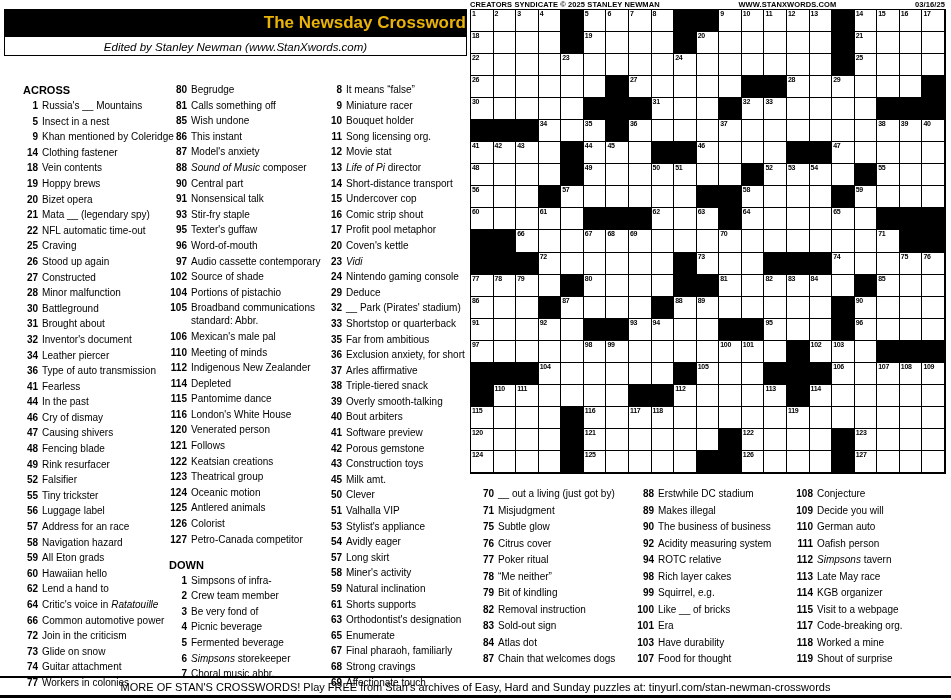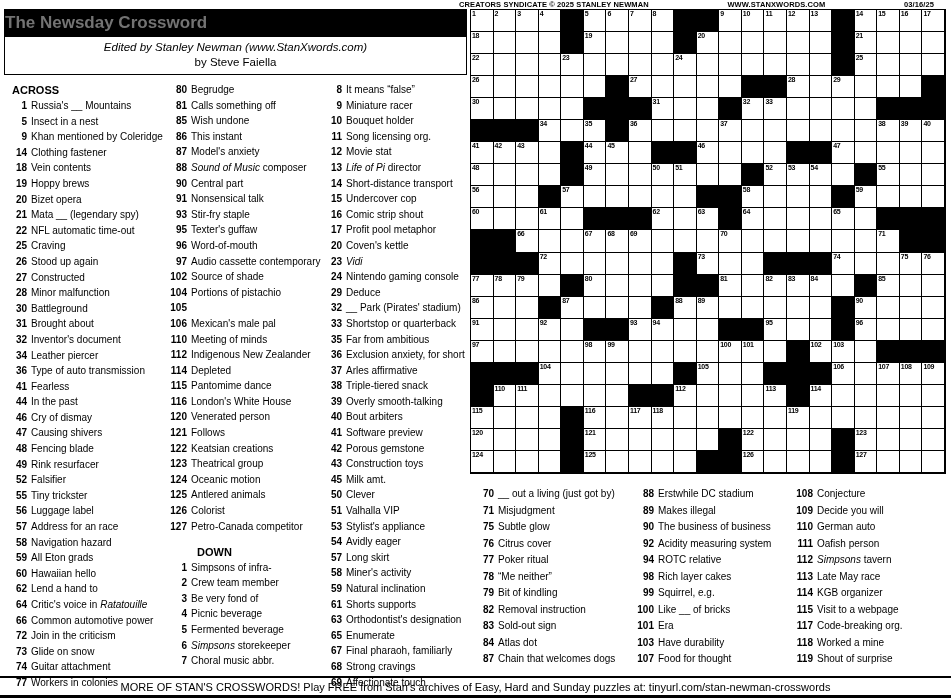--- a/index.html
+++ b/index.html
@@ -1,65 +1,64 @@
 <!DOCTYPE html>
 <html><head>
 <meta charset="utf-8">
 <style>
   html,body{margin:0;padding:0;background:#fff;}
   .page{position:relative;width:951px;height:700px;background:#fff;font-family:"Liberation Sans",sans-serif;color:#000;overflow:hidden;}
 
   
   .header-box{position:absolute;left:4px;top:9px;width:461px;border:1.5px solid #000;background:#fff;}
-  .title-bar{background:#000;color:#737373;text-align:left;font-size:17px;font-weight:bold;padding:3px 0 4px;}
+  .title-bar{background:#000;color:#eab308;text-align:right;font-size:17px;font-weight:bold;padding:3px 0 4px;}
   .hline{text-align:center;font-size:11.5px;line-height:15px;}
   .hline.first{margin-top:3px;font-style:italic;}
   .hline.bold{font-weight:bold;}
   .hline.last{margin-bottom:4px;}
 
   
-  .masthead{position:absolute;left:459px;top:0px;width:475px;display:flex;justify-content:space-between;font-size:7.5px;font-weight:bold;letter-spacing:.1px;}
+  .masthead{position:absolute;left:470px;top:0px;width:475px;display:flex;justify-content:space-between;font-size:7.5px;font-weight:bold;letter-spacing:.1px;}
 
   
   .grid{position:absolute;left:470px;top:9px;width:476px;height:465px;border:1.5px solid #000;box-sizing:border-box;display:grid;grid-template-columns:repeat(21,1fr);grid-template-rows:repeat(21,1fr);background:#fff;}
   .gcell{position:relative;border-right:1px solid #000;border-bottom:1px solid #000;box-sizing:border-box;background:#fff;}
   .gcell.black{background:#000;}
   .gnum{position:absolute;top:0px;left:1px;font-size:7px;font-weight:bold;line-height:8px;letter-spacing:-0.3px;}
 
   
   .cluecol{position:absolute;font-size:10px;}
-  .col1{left:12px;top:83px;width:160px;}
+  .col1{left:23px;top:83px;width:160px;}
   .col2{left:169px;top:83px;width:157px;}
   .col3{left:327px;top:83px;width:141px;}
   .col4{left:474px;top:487px;width:158px;}
   .col5{left:634px;top:487px;width:158px;}
   .col6{left:793px;top:487px;width:154px;}
   .col1 .clue,.col2 .clue,.col3 .clue{line-height:13px;margin-bottom:2.6px;}
   .col4 .clue,.col5 .clue,.col6 .clue{line-height:13px;margin-bottom:3.5px;}
   .clue{display:flex;}
   .clue .n{font-weight:bold;text-align:right;flex:none;margin-right:4px;}
   .col1 .n,.col3 .n{width:15px;}
   .col2 .n{width:18px;}
   .col4 .n,.col5 .n,.col6 .n{width:20px;}
   .clue .t{flex:1;}
   .list-header{font-weight:bold;font-size:11px;line-height:14px;margin-bottom:2px;}
-  .down-header-gap{margin-top:12px;margin-left:28px;}
+  .down-header-gap{margin-top:12px;}
 
   
   .footer{position:absolute;left:0;top:676px;width:951px;border-top:2px solid #000;border-bottom:3px solid #000;box-sizing:border-box;height:22px;display:flex;align-items:center;justify-content:center;font-size:11px;}
 </style>
 </head>
 <body>
 
 <div class="page">
 
   <div class="header-box">
     <div class="title-bar">The Newsday Crossword</div>
     <div class="hline first">Edited by Stanley Newman (www.StanXwords.com)</div>
-    <div class="hline last">by Steve Faiella</div>
   </div>
 
   <div class="masthead">
     <span>CREATORS SYNDICATE © 2025 STANLEY NEWMAN</span>
     <span>WWW.STANXWORDS.COM</span>
     <span>03/16/25</span>
   </div>
 
   <div class="grid" id="grid">
       <div class="gcell">
@@ -966,20 +965,21 @@
       <div class="clue">
         <span class="n">102</span>
         <span class="t">Source of shade</span>
       </div>
       <div class="clue">
         <span class="n">104</span>
         <span class="t">Portions of pistachio</span>
       </div>
       <div class="clue">
         <span class="n">105</span>
+        <span class="t">Broadband communications standard: Abbr.</span>
       </div>
       <div class="clue">
         <span class="n">106</span>
         <span class="t">Mexican's male pal</span>
       </div>
       <div class="clue">
         <span class="n">110</span>
         <span class="t">Meeting of minds</span>
       </div>
       <div class="clue">

